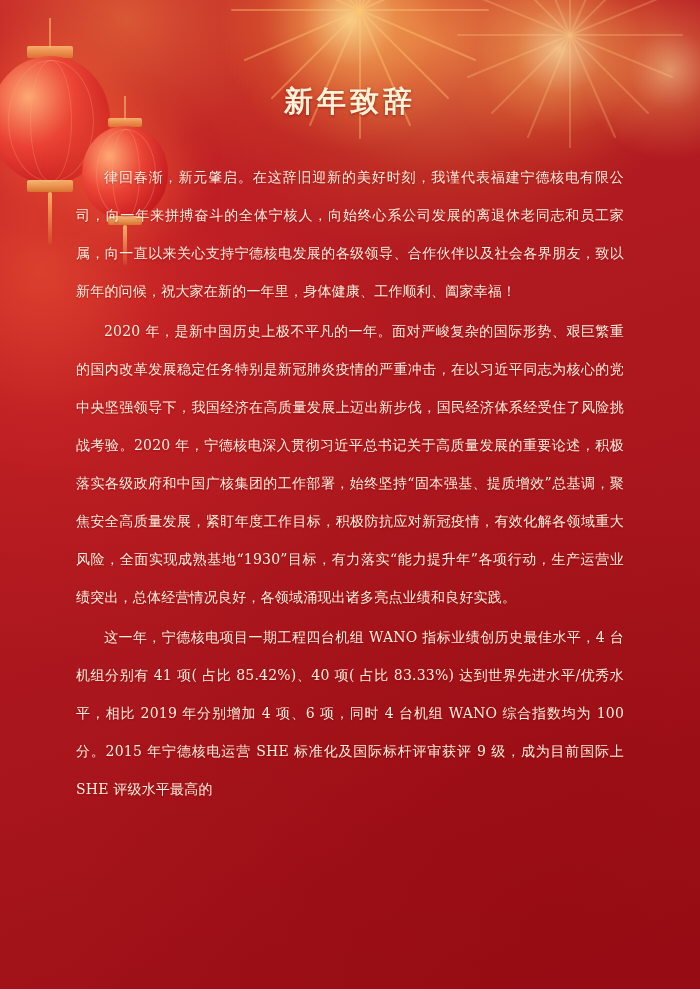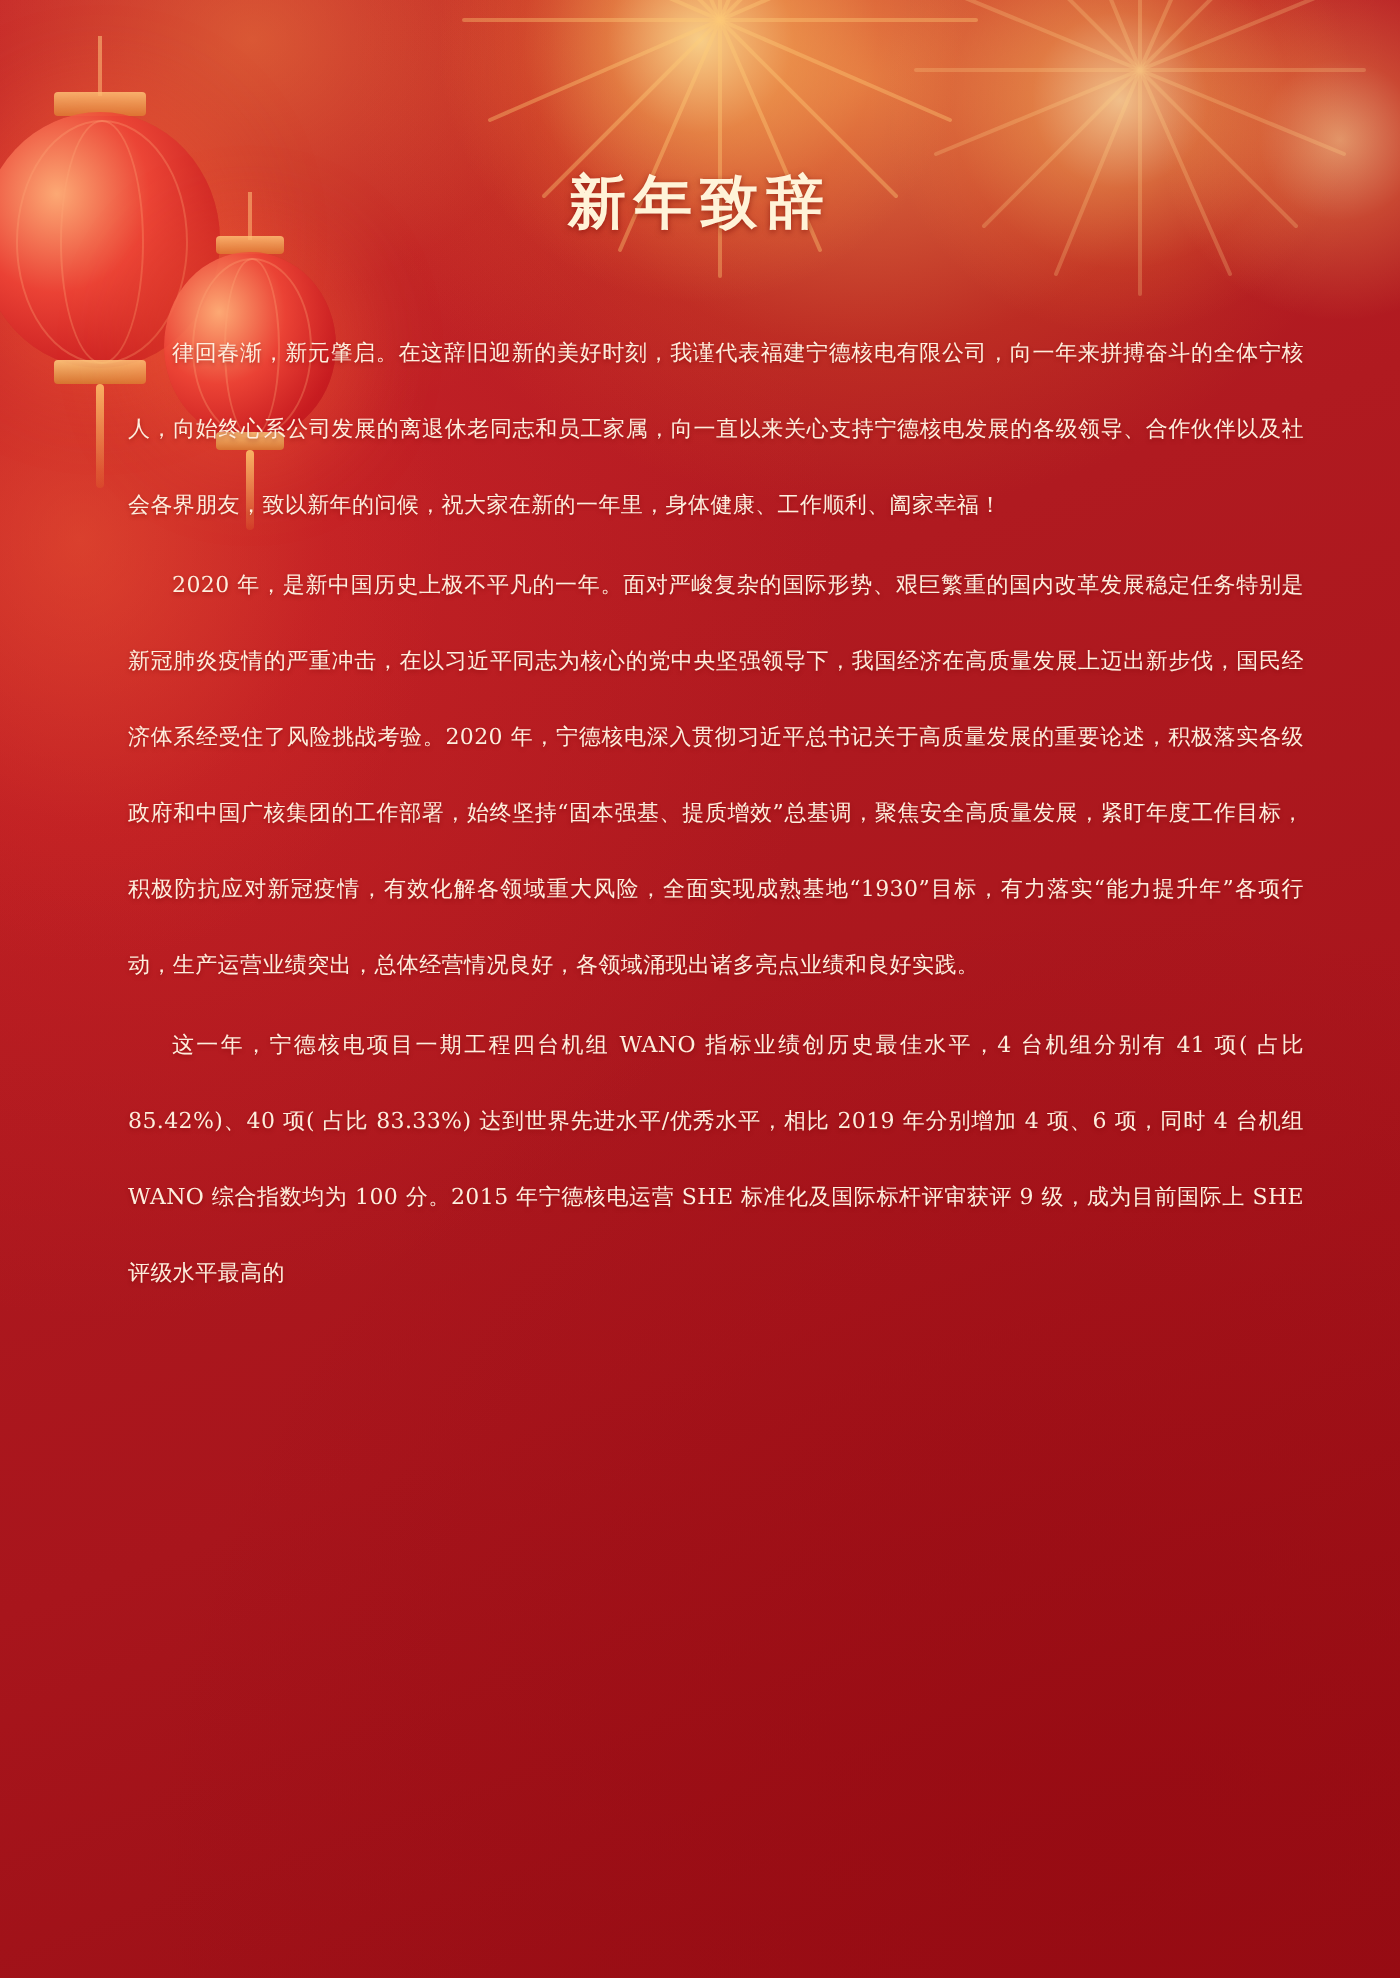--- a/index.html
+++ b/index.html
@@ -98,45 +98,45 @@
     left: -140px; top: 60px;
     width: 360px; height: 420px;
     background: radial-gradient(ellipse at center, rgba(255,120,60,0.35) 0%, rgba(230,60,45,0.12) 48%, rgba(200,30,35,0.0) 72%);
     pointer-events: none;
   }
 
   
   .content {
     position: absolute;
     inset: 0;
-    padding: 0 48px;
+    padding: 0 76px;
     box-sizing: border-box;
   }
 
   .doc-title {
     margin: 0;
     padding-top: 82px;
     text-align: center;
     font-family: "DejaVu Serif", serif;
     font-size: 29px;
     font-weight: 700;
     letter-spacing: 4px;
     color: #fff3d8;
     text-shadow: 0 1px 3px rgba(110,0,0,0.55);
   }
 
   .body-text {
     margin-top: 36px;
   }
 
   .para {
-    margin: 0 0 2px 16px;
+    margin: 0 0 2px 0;
     text-indent: 2em;
     font-family: "DejaVu Serif", serif;
-    font-size: 11px;
+    font-size: 14px;
     line-height: 38px;
     color: #fdeedd;
     text-align: justify;
     text-justify: inter-ideograph;
     text-shadow: 0 1px 2px rgba(120,0,0,0.45);
     letter-spacing: 0.2px;
   }
 </style>
 </head>
 <body>

